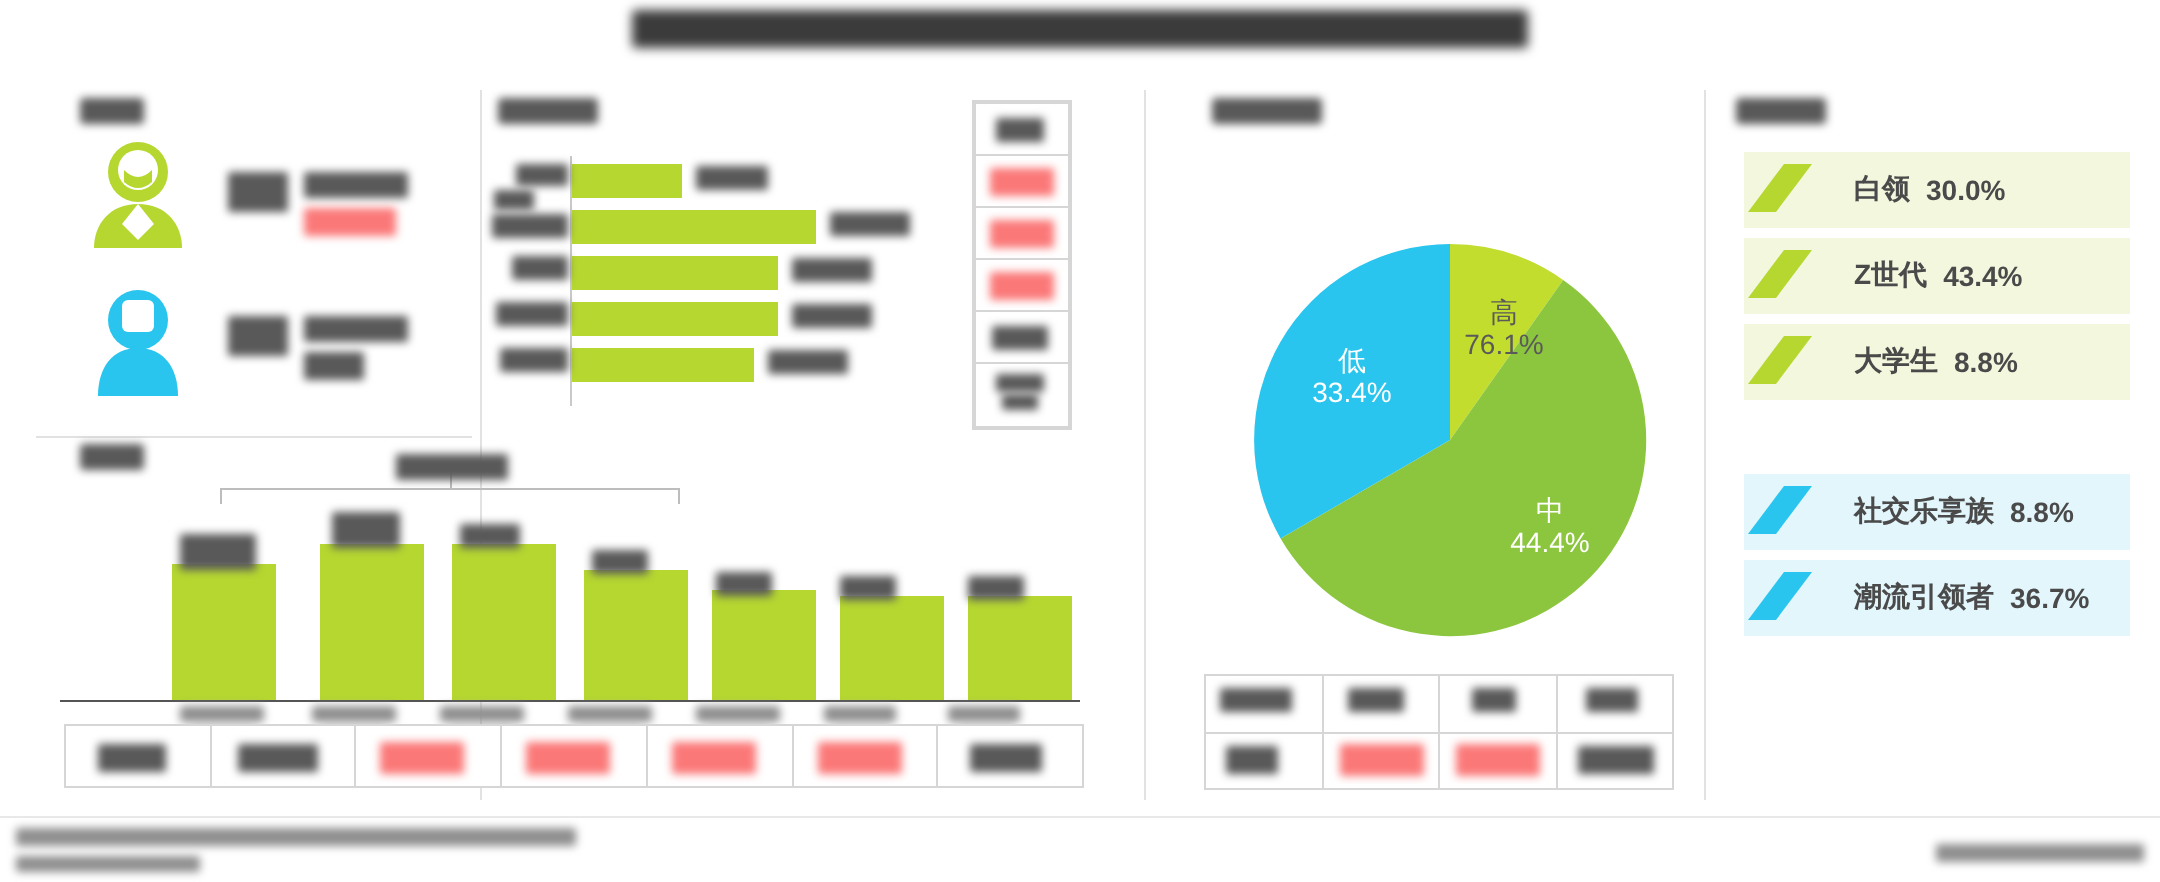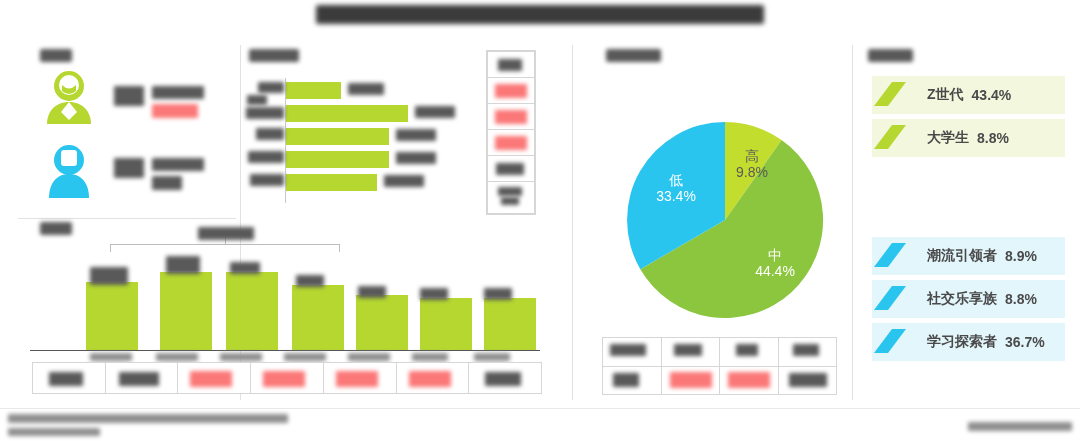--- a/index.html
+++ b/index.html
@@ -355,21 +355,21 @@
     <svg class="pie-svg" width="200" height="200" viewBox="0 0 200 200">
 
       <path d="M100 100 L100 2 A98 98 0 0 1 156.6 20.0 Z" fill="#c3dd2f"></path>
 
       <path d="M100 100 L156.6 20.0 A98 98 0 1 1 15.3 149.2 Z" fill="#8cc63f"></path>
 
       <path d="M100 100 L15.3 149.2 A98 98 0 0 1 100 2 Z" fill="#29c5ee"></path>
     </svg>
     <div class="pie-label" style="left:100px; top:28px; width:54px;">
       <div>高</div>
-      <div class="pct">9.8%</div>
+      <div class="pct">76.1%</div>
     </div>
     <div class="pie-label inv" style="left:120px; top:127px; width:60px;">
       <div>中</div>
       <div class="pct">44.4%</div>
     </div>
     <div class="pie-label inv" style="left:22px; top:52px; width:58px;">
       <div>低</div>
       <div class="pct">33.4%</div>
     </div>
   </div>
@@ -399,20 +399,29 @@
       <div class="ptable-cell">
         <div class="redact red" style="left:8px; top:5px; width:42px; height:16px;"></div>
       </div>
       <div class="ptable-cell">
         <div class="redact" style="left:10px; top:6px; width:38px; height:14px;"></div>
       </div>
     </div>
   </div>
 
   <div class="panel" style="left:872px; top:76px;">
+    <div class="panel-row green">
+      <span class="chev">
+        <svg width="46" height="38" viewBox="0 0 46 38">
+            <path d="M2 30 L20 6 L34 6 L16 30 Z" fill="#b5d730"></path>
+          </svg>
+      </span>
+      <span class="ptext">白领</span>
+      <span class="ptext pval">30.0%</span>
+    </div>
     <div class="panel-row green">
       <span class="chev">
         <svg width="46" height="38" viewBox="0 0 46 38">
             <path d="M2 30 L20 6 L34 6 L16 30 Z" fill="#b5d730"></path>
           </svg>
       </span>
       <span class="ptext">Z世代</span>
       <span class="ptext pval">43.4%</span>
     </div>
     <div class="panel-row green">
@@ -426,39 +435,30 @@
     </div>
   </div>
 
   <div class="panel" style="left:872px; top:237px;">
     <div class="panel-row blue">
       <span class="chev">
         <svg width="46" height="38" viewBox="0 0 46 38">
             <path d="M2 30 L20 6 L34 6 L16 30 Z" fill="#29c5ee"></path>
           </svg>
       </span>
-      <span class="ptext">潮流引领者</span>
-      <span class="ptext pval">8.9%</span>
+      <span class="ptext">社交乐享族</span>
+      <span class="ptext pval">8.8%</span>
     </div>
     <div class="panel-row blue">
       <span class="chev">
         <svg width="46" height="38" viewBox="0 0 46 38">
             <path d="M2 30 L20 6 L34 6 L16 30 Z" fill="#29c5ee"></path>
           </svg>
       </span>
-      <span class="ptext">社交乐享族</span>
-      <span class="ptext pval">8.8%</span>
-    </div>
-    <div class="panel-row blue">
-      <span class="chev">
-        <svg width="46" height="38" viewBox="0 0 46 38">
-            <path d="M2 30 L20 6 L34 6 L16 30 Z" fill="#29c5ee"></path>
-          </svg>
-      </span>
-      <span class="ptext">学习探索者</span>
+      <span class="ptext">潮流引领者</span>
       <span class="ptext pval">36.7%</span>
     </div>
   </div>
 
   <div class="redact light" style="left:8px;  top:414px; width:280px; height:9px;"></div>
   <div class="redact light" style="left:8px;  top:428px; width:92px;  height:8px;"></div>
   <div class="redact light" style="left:968px; top:422px; width:104px; height:9px;"></div>
 
 </div>
 

